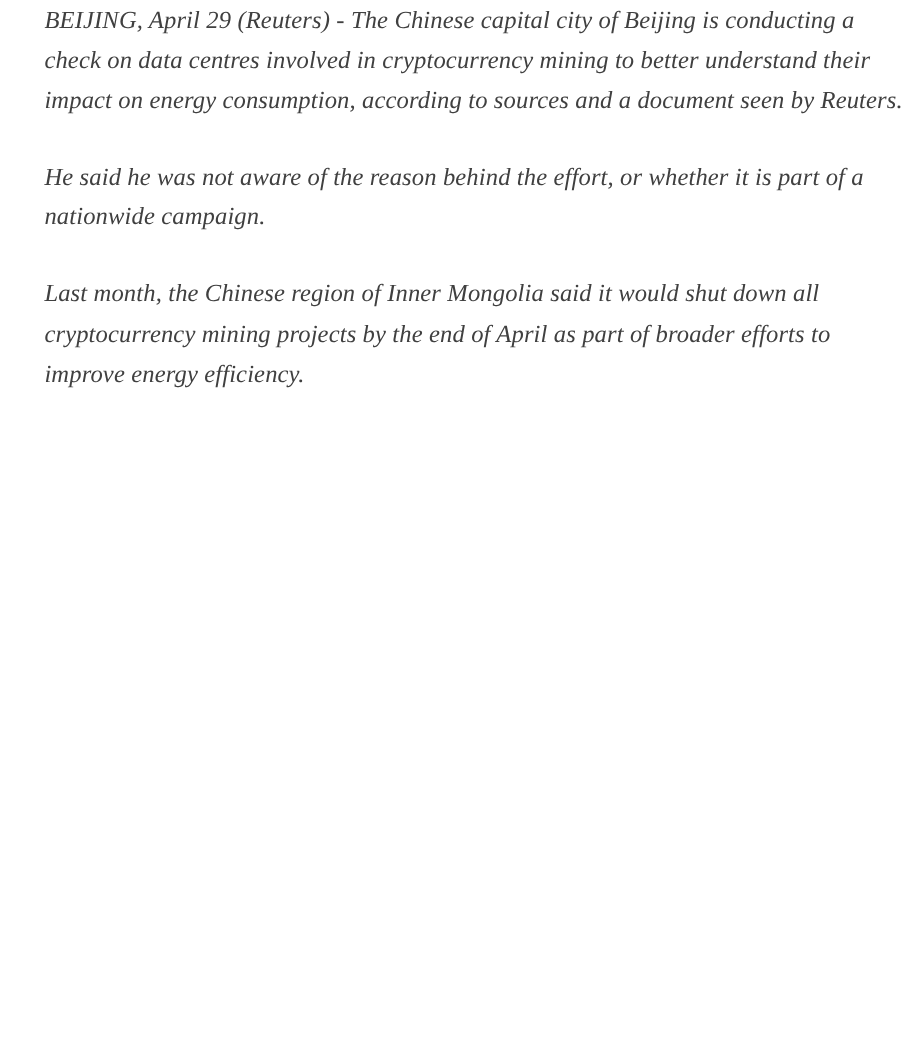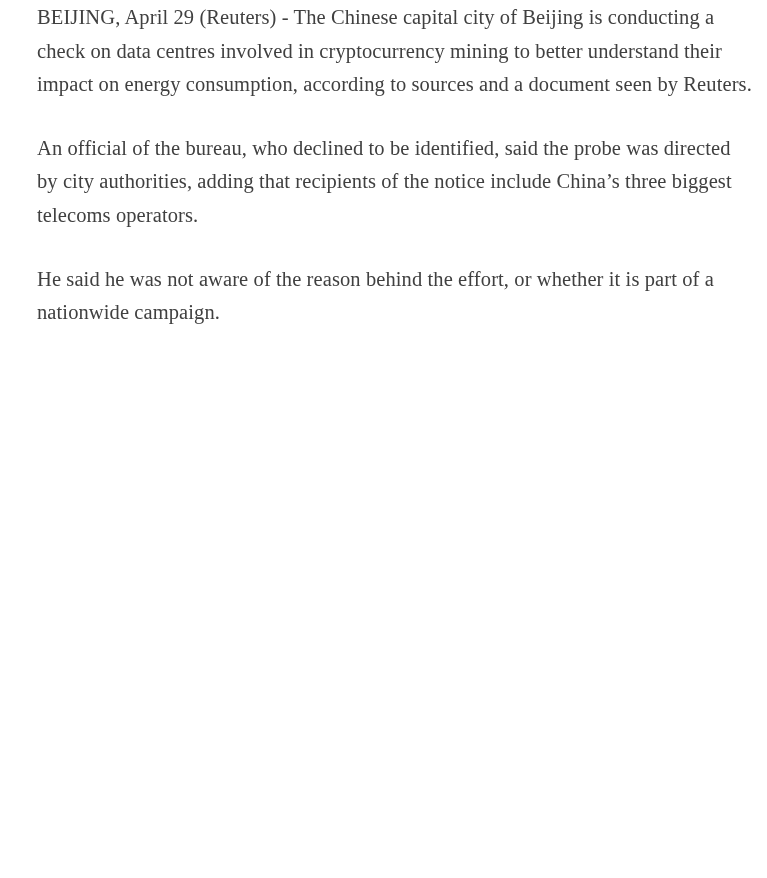--- a/index.html
+++ b/index.html
@@ -21,25 +21,26 @@
   .article-body p {
     margin: 0 0 30px 0;
     max-width: 719px;
     font-family: "Liberation Serif", serif;
     font-size: 20.5px;
     line-height: 33.6px;
     font-weight: 400;
     color: #404040;
     letter-spacing: 0.1px;
     text-rendering: optimizeLegibility;
+    font-style: italic;
   }
   .gap-before {
     margin-top: 30px;
   }
 </style>
 </head>
 <body>
 
 <div class="article-body">
   <p>BEIJING, April 29 (Reuters) - The Chinese capital city of Beijing is conducting a check on data centres involved in cryptocurrency mining to better understand their impact on energy consumption, according to sources and a document seen by Reuters.</p>
-  <p>An official of the bureau, who declined to be identified, said the probe was directed by city authorities, adding that recipients of the notice include China’s three biggest telecoms operators.</p>
   <p class="gap-before">He said he was not aware of the reason behind the effort, or whether it is part of a nationwide campaign.</p>
+  <p>Last month, the Chinese region of Inner Mongolia said it would shut down all cryptocurrency mining projects by the end of April as part of broader efforts to improve energy efficiency.</p>
 </div>
 
 </body></html>

